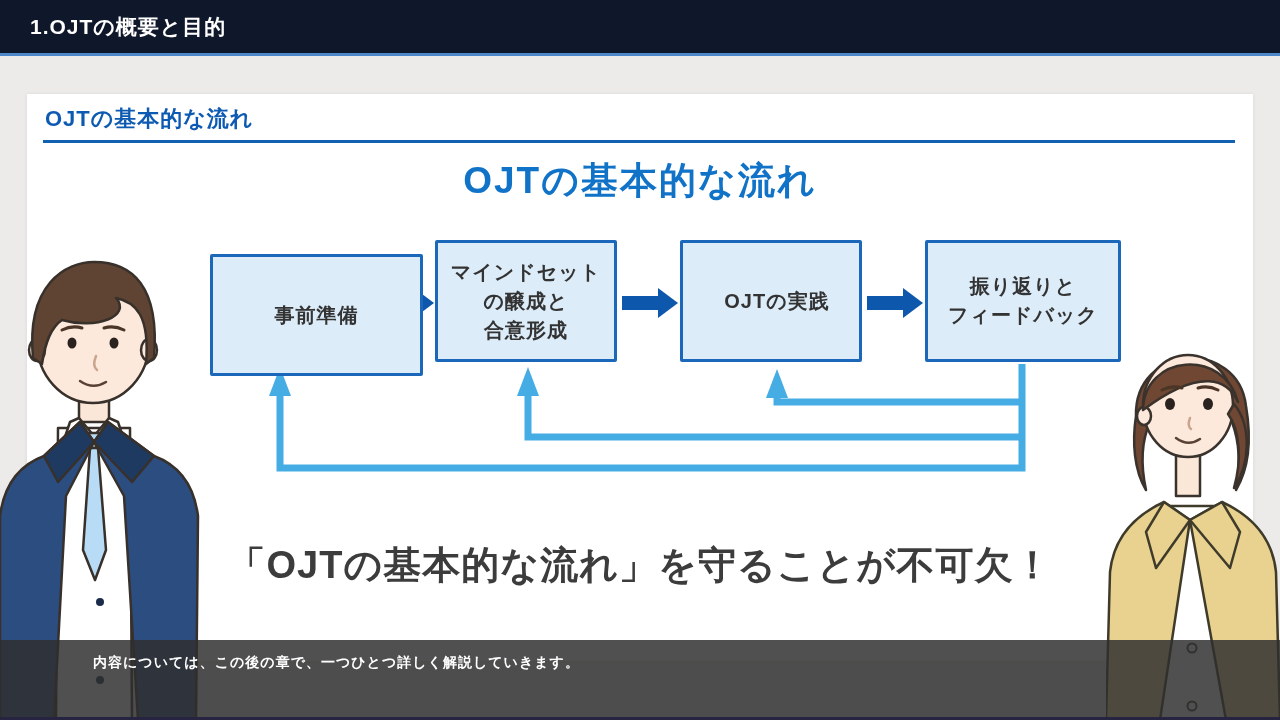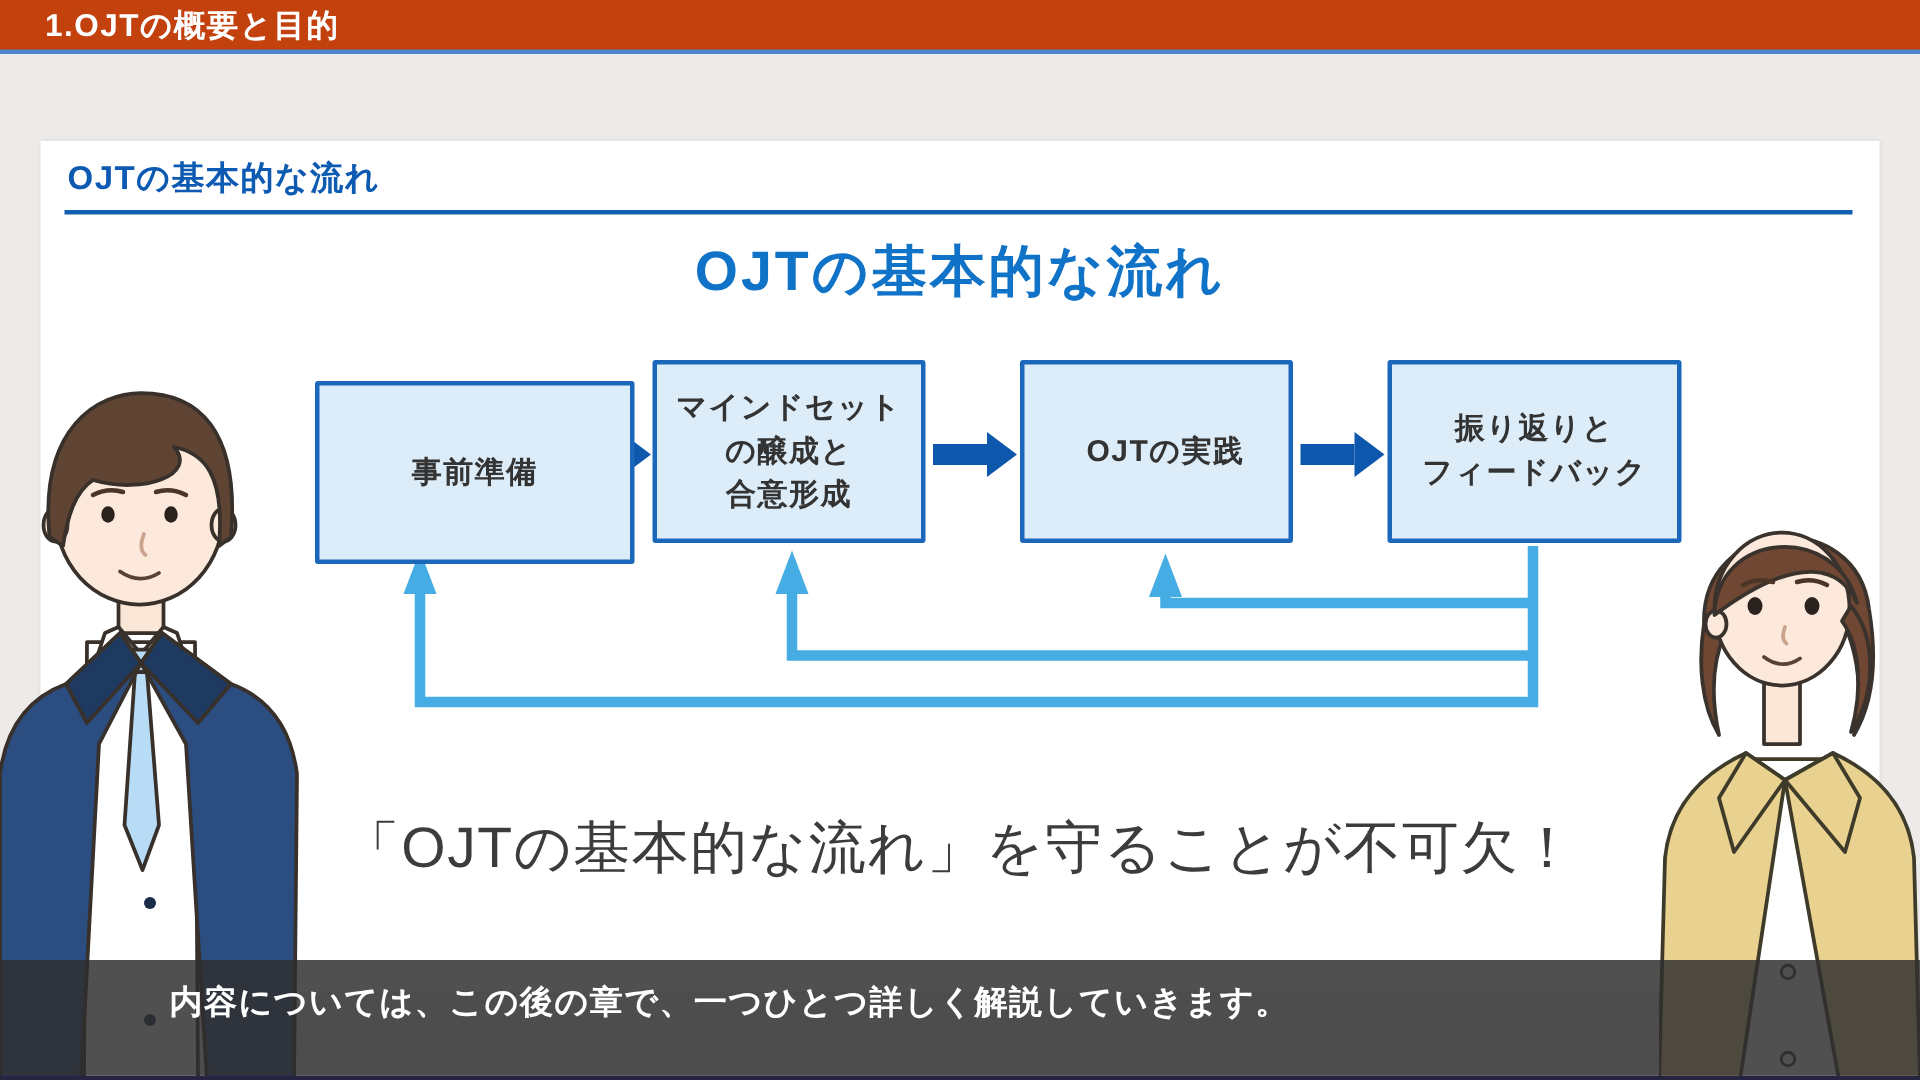--- a/index.html
+++ b/index.html
@@ -5,22 +5,22 @@
   * { margin: 0; padding: 0; box-sizing: border-box; }
   html,body { width: 1280px; height: 720px; overflow: hidden; }
   body {
     position: relative;
     background: #edebe9;
     font-family: "Liberation Sans", "DejaVu Sans", sans-serif;
   }
 
   
   .header-bar {
-    position: absolute; left: 0; top: 0; width: 1280px; height: 36px;
-    background: #c2410c;
+    position: absolute; left: 0; top: 0; width: 1280px; height: 56px;
+    background: #0f172a;
     border-bottom: 3px solid #4c87c9;
     display: flex; align-items: center;
     padding-left: 30px;
     z-index: 5;
   }
   .header-bar .title {
     color: #ffffff; font-size: 21px; font-weight: bold; letter-spacing: 1px;
   }
 
   
@@ -64,38 +64,38 @@
 
   .arrows-layer {
     position: absolute; left: 0; top: 0; width: 1280px; height: 720px;
     z-index: 14; pointer-events: none;
   }
 
   
   .statement {
     position: absolute; left: 0; top: 540px; width: 1280px;
     text-align: center;
-    color: #3c3c3c; font-size: 38px; font-weight: normal; letter-spacing: 1px;
+    color: #3c3c3c; font-size: 38px; font-weight: bold; letter-spacing: 1px;
     z-index: 15;
   }
 
   
   .char { position: absolute; z-index: 40; pointer-events: none; }
   .char-man   { left: 0px;   top: 250px; }
   .char-woman { left: 1106px; top: 318px; }
 
   
   .caption-bar {
     position: absolute; left: 0; top: 640px; width: 1280px; height: 77px;
     background: rgba(47, 47, 47, 0.84);
     z-index: 50;
     padding: 13px 0 0 93px;
   }
   .caption-bar .caption-text {
-    color: #ffffff; font-size: 22px; font-weight: bold; letter-spacing: 1px; margin-left: 20px;
+    color: #ffffff; font-size: 14px; font-weight: bold; letter-spacing: 1px;
   }
   .bottom-strip {
     position: absolute; left: 0; bottom: 0; width: 1280px; height: 3px;
     background: #262440; z-index: 60;
   }
 </style>
 </head>
 <body>
 
 <div class="header-bar">

